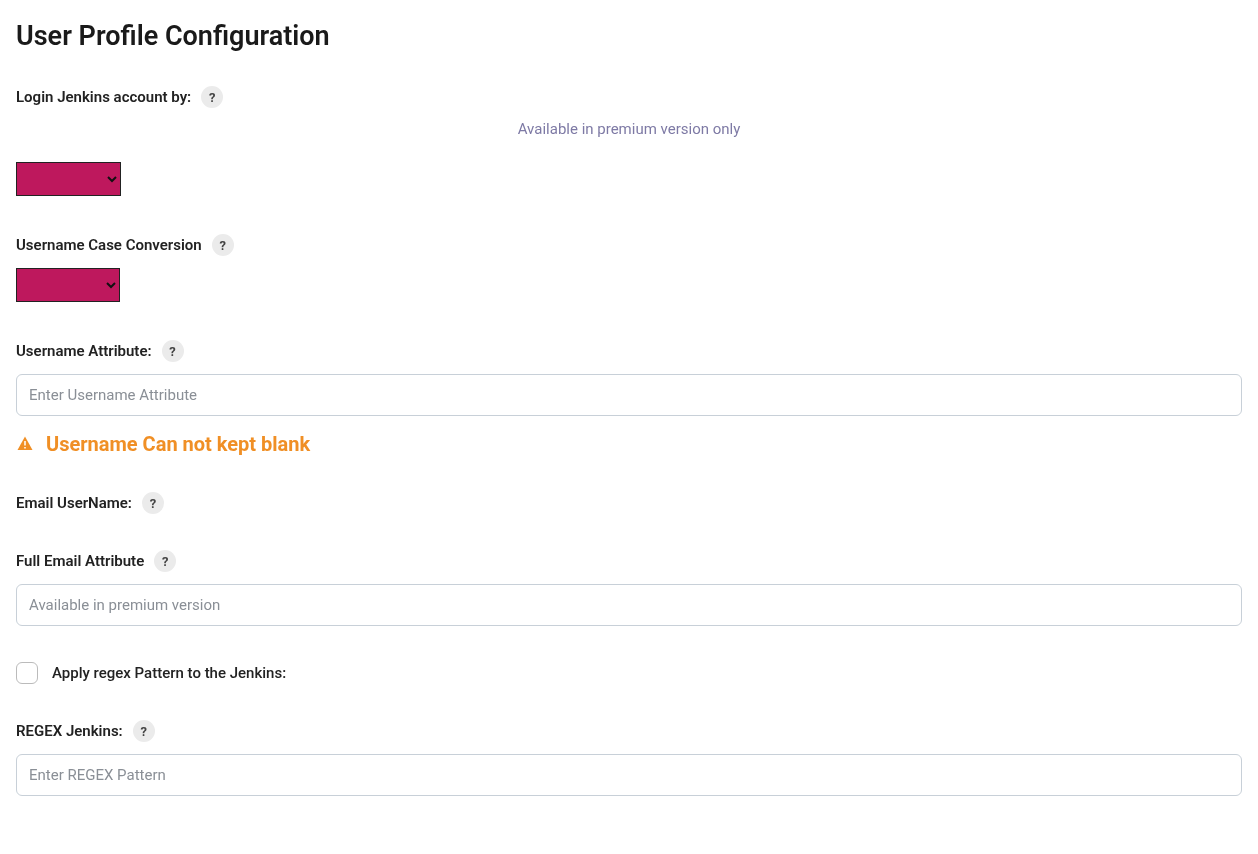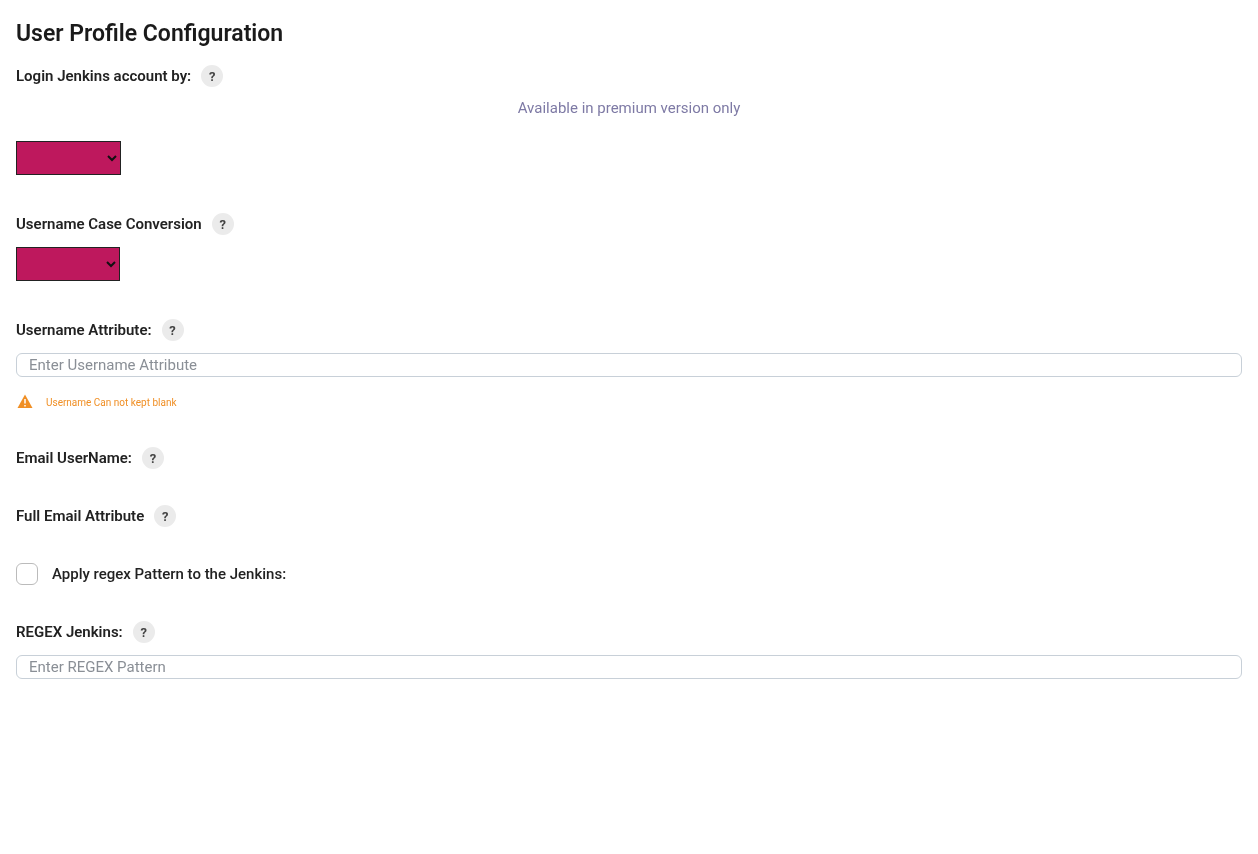--- a/index.html
+++ b/index.html
@@ -9,24 +9,24 @@
     }
     body {
       font-family: -apple-system, BlinkMacSystemFont, "Segoe UI", Roboto, "Helvetica Neue", Arial, sans-serif;
       font-size: 15px;
       color: #222;
       background: #fff;
       padding: 20px 16px 30px 16px;
       width: 1258px;
     }
     h2.page-title {
-      font-size: 23px;
+      font-size: 27px;
       font-weight: 600;
       color: #1a1a1a;
-      margin-bottom: 18px;
+      margin-bottom: 34px;
     }
     .form-group {
       margin-bottom: 36px;
     }
     .form-label {
       font-size: 15px;
       font-weight: 600;
       color: #222;
       display: inline-flex;
       align-items: center;
@@ -70,35 +70,35 @@
     }
     input[type="text"].text-input {
       width: 100%;
       font-family: inherit;
       font-size: 15px;
       padding: 10px 12px;
       border: 1px solid #c8d0d8;
       border-radius: 6px;
       background: #fff;
       color: #222;
-      height: 24px;
+      height: 42px;
     }
     input[type="text"].text-input::placeholder {
       color: #8a8f96;
     }
     .validation-row {
       margin-top: 16px;
       display: flex;
       align-items: center;
       gap: 12px;
     }
     .warn-text {
       color: #f08f25;
-      font-weight: 400;
-      font-size: 10px;
+      font-weight: 700;
+      font-size: 20px;
     }
     .checkbox-row {
       display: flex;
       align-items: center;
       gap: 14px;
       margin-bottom: 36px;
     }
     .custom-checkbox {
       width: 22px;
       height: 22px;
@@ -175,20 +175,21 @@
   </div>
 </div>
 
 <div class="form-group">
   <div class="label-row">
     <span class="form-label">
       <span>Full Email Attribute</span>
       <span class="help-badge">?</span>
     </span>
   </div>
+  <input type="text" class="text-input" placeholder="Available in premium version" style="">
 </div>
 
 <div class="checkbox-row">
   <span class="custom-checkbox"></span>
   <span class="checkbox-label">Apply regex Pattern to the Jenkins:</span>
 </div>
 
 <div class="form-group" style="margin-bottom:0;">
   <div class="label-row">
     <span class="form-label">

